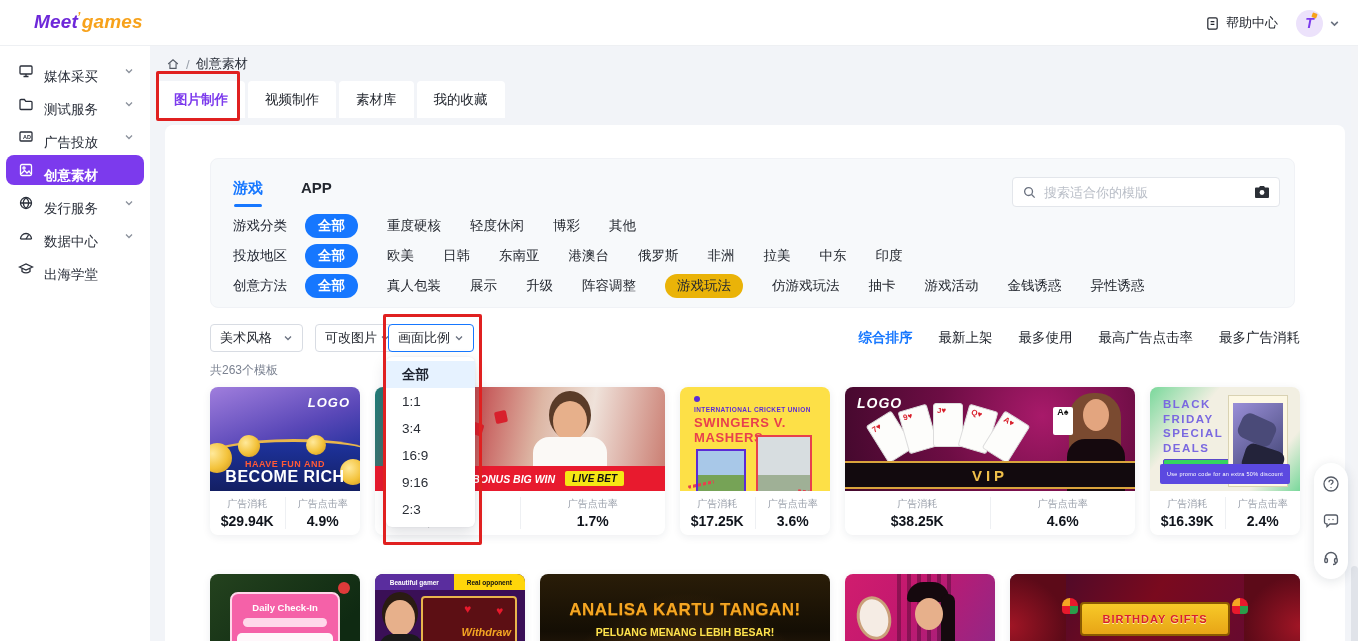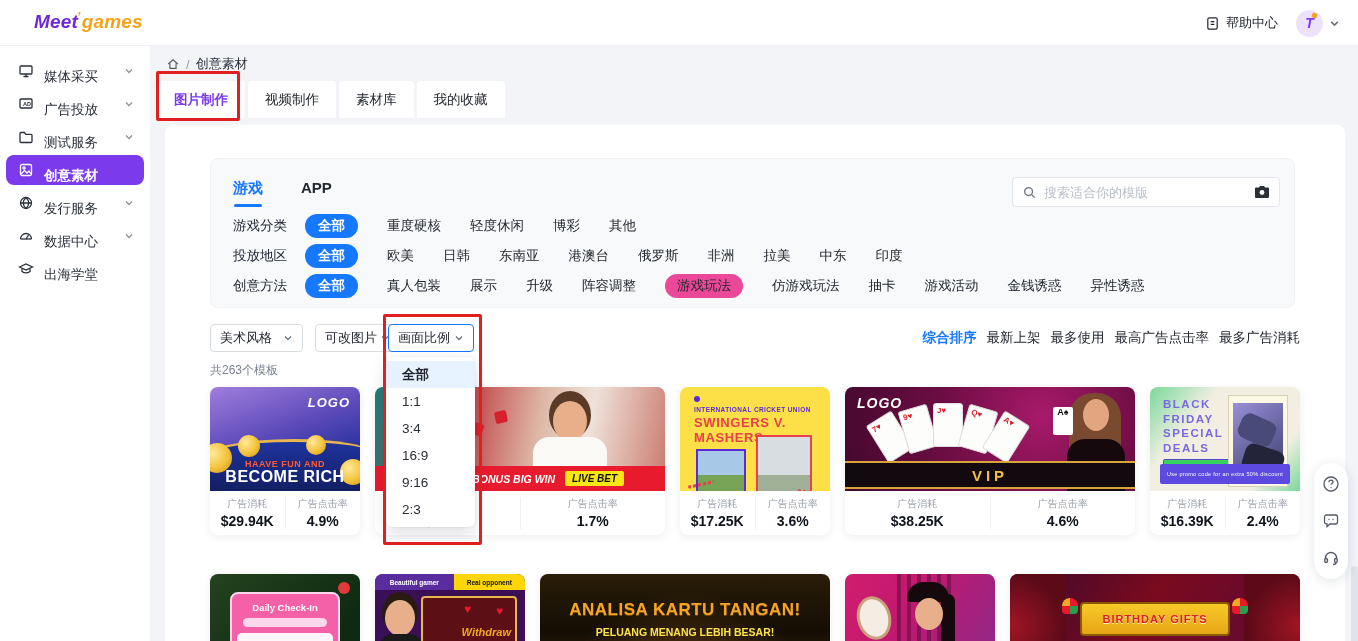--- a/index.html
+++ b/index.html
@@ -44,26 +44,26 @@
   .type-tab.active::after { content:""; position:absolute; left:1px; right:1px; bottom:-9px; height:3px; border-radius:2px; background:#1677ff; }
   .search-box { position:absolute; right:14px; top:18px; width:268px; height:30px; background:#fff; border:1px solid #e3e6eb; border-radius:4px; display:flex; align-items:center; padding:0 9px; gap:7px; }
   .search-box input { flex:1; border:none; outline:none; font-size:13px; color:#333; background:transparent; font-family:inherit; }
   .search-box input::placeholder { color:#b9bec7; }
   .cam-btn { cursor:pointer; display:flex; }
   .f-row { position:absolute; left:22px; display:flex; align-items:center; font-size:13.5px; height:24px; }
   .f-row .row-label { width:72px; color:#1f2430; flex:none; }
   .chips { display:flex; align-items:center; gap:29px; }
   .chip { cursor:pointer; color:#23272f; white-space:nowrap; }
   .chip.sel { background:#1677ff; color:#fff; padding:3px 13px; border-radius:999px; font-weight:600; }
-  .chip.hov { background:#ec4899; padding:3px 12px; border-radius:999px; }
+  .chip.hov { background:#eab308; padding:3px 12px; border-radius:999px; }
 
   
   .select { position:absolute; top:199px; height:28px; background:#fff; border:1px solid #d8dce3; border-radius:4px; display:flex; align-items:center; justify-content:space-between; padding:0 9px; font-size:13px; color:#23272f; cursor:pointer; }
   .select.open { border-color:#1677ff; }
-  .sorts { position:absolute; top:204px; right:45px; display:flex; gap:10px; font-size:13.5px; }
+  .sorts { position:absolute; top:204px; right:45px; display:flex; gap:26px; font-size:13.5px; }
   .sort { color:#23272f; cursor:pointer; white-space:nowrap; }
   .sort.active { color:#1677ff; font-weight:700; }
   .count { position:absolute; left:45px; top:237px; font-size:12px; color:#7b8291; }
 
   
   .ratio-menu { position:absolute; left:386px; top:357px; width:89px; background:#fff; border-radius:6px; box-shadow:0 6px 16px rgba(20,30,50,.14), 0 0 2px rgba(20,30,50,.08); padding:4px 0; z-index:150; }
   .ratio-opt { height:27px; display:flex; align-items:center; padding:0 16px; font-size:13.5px; color:#2a2e36; cursor:pointer; }
   .ratio-opt.sel { background:#e6f2ff; font-weight:700; color:#1f2430; }
 
   
@@ -212,38 +212,38 @@
     <span class="lbl">媒体采买</span>
     <span class="chev">
         <svg width="10" height="10" viewBox="0 0 10 10" fill="none" stroke="currentColor" stroke-width="1.3">
           <path d="M2 3.5l3 3 3-3"></path>
         </svg>
       </span>
   </div>
   <div class="side-item">
     <span>
         <svg width="16" height="16" viewBox="0 0 16 16" fill="none" stroke="currentColor" stroke-width="1.3">
-          <rect x="2" y="3" width="12" height="9" rx="1"></rect>
-          <text x="5" y="9.5" font-size="5.5" fill="currentColor" stroke="none" font-weight="bold">AD</text>
-        </svg>
-      </span>
-    <span class="lbl">广告投放</span>
+          <path d="M2 4.5a1 1 0 011-1h3.4l1.4 1.8H13a1 1 0 011 1v6.2a1 1 0 01-1 1H3a1 1 0 01-1-1z"></path>
+        </svg>
+      </span>
+    <span class="lbl">测试服务</span>
     <span class="chev">
         <svg width="10" height="10" viewBox="0 0 10 10" fill="none" stroke="currentColor" stroke-width="1.3">
           <path d="M2 3.5l3 3 3-3"></path>
         </svg>
       </span>
   </div>
   <div class="side-item">
     <span>
         <svg width="16" height="16" viewBox="0 0 16 16" fill="none" stroke="currentColor" stroke-width="1.3">
-          <path d="M2 4.5a1 1 0 011-1h3.4l1.4 1.8H13a1 1 0 011 1v6.2a1 1 0 01-1 1H3a1 1 0 01-1-1z"></path>
-        </svg>
-      </span>
-    <span class="lbl">测试服务</span>
+          <rect x="2" y="3" width="12" height="9" rx="1"></rect>
+          <text x="5" y="9.5" font-size="5.5" fill="currentColor" stroke="none" font-weight="bold">AD</text>
+        </svg>
+      </span>
+    <span class="lbl">广告投放</span>
     <span class="chev">
         <svg width="10" height="10" viewBox="0 0 10 10" fill="none" stroke="currentColor" stroke-width="1.3">
           <path d="M2 3.5l3 3 3-3"></path>
         </svg>
       </span>
   </div>
   <div class="side-item active">
     <span>
         <svg width="16" height="16" viewBox="0 0 16 16" fill="none" stroke="currentColor" stroke-width="1.3">
           <rect x="2.5" y="2.5" width="11" height="11" rx="1.5"></rect>

